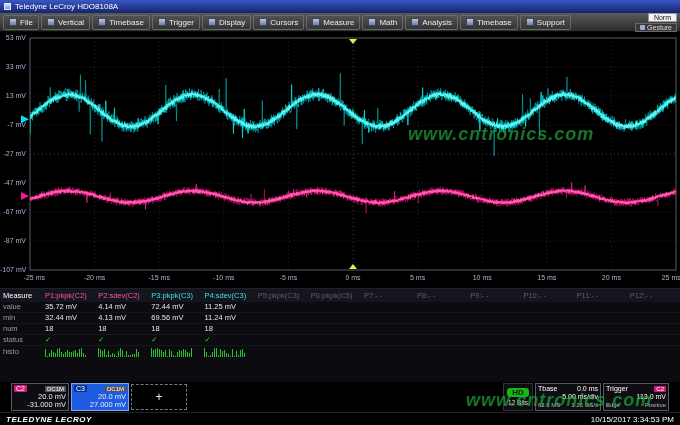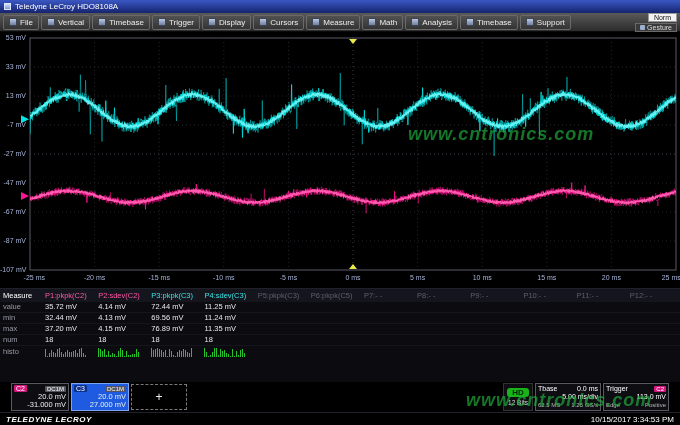--- a/index.html
+++ b/index.html
@@ -261,48 +261,48 @@
             <td></td>
             <td></td>
             <td></td>
             <td></td>
             <td></td>
             <td></td>
             <td></td>
             <td></td>
           </tr>
           <tr>
-            <td class="row-label">max</td>
-            <td>37.20 mV</td>
-            <td>4.15 mV</td>
-            <td>76.89 mV</td>
-            <td>11.35 mV</td>
-            <td></td>
-            <td></td>
-            <td></td>
-            <td></td>
-            <td></td>
-            <td></td>
-            <td></td>
-            <td></td>
-          </tr>
-          <tr>
             <td class="row-label">num</td>
             <td>18</td>
             <td>18</td>
             <td>18</td>
             <td>18</td>
             <td></td>
             <td></td>
             <td></td>
             <td></td>
             <td></td>
             <td></td>
             <td></td>
             <td></td>
+          </tr>
+          <tr class="status-row">
+            <td class="row-label">status</td>
+            <td class="status-ok">✓</td>
+            <td class="status-ok">✓</td>
+            <td class="status-ok">✓</td>
+            <td class="status-ok">✓</td>
+            <td class="status-ok"></td>
+            <td class="status-ok"></td>
+            <td class="status-ok"></td>
+            <td class="status-ok"></td>
+            <td class="status-ok"></td>
+            <td class="status-ok"></td>
+            <td class="status-ok"></td>
+            <td class="status-ok"></td>
           </tr>
           <tr class="histo-row">
             <td class="row-label">histo</td>
             <td>
               <div class="histo">
                 <i style="height:8px"></i>
                 <i style="height:1px"></i>
                 <i style="height:4px"></i>
                 <i style="height:7px"></i>
                 <i style="height:5px"></i>

